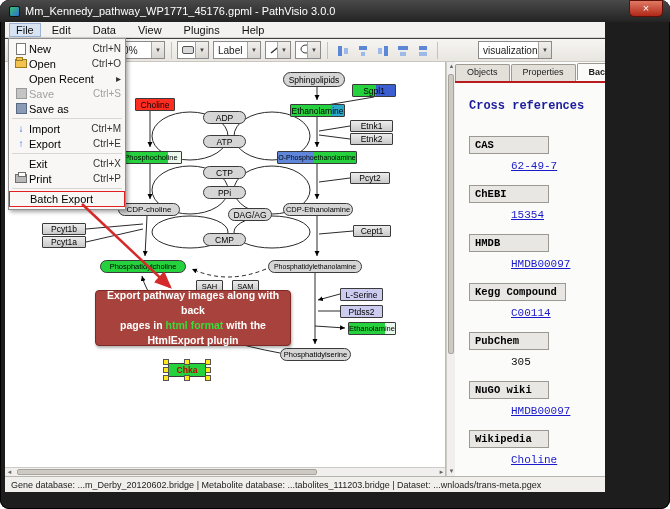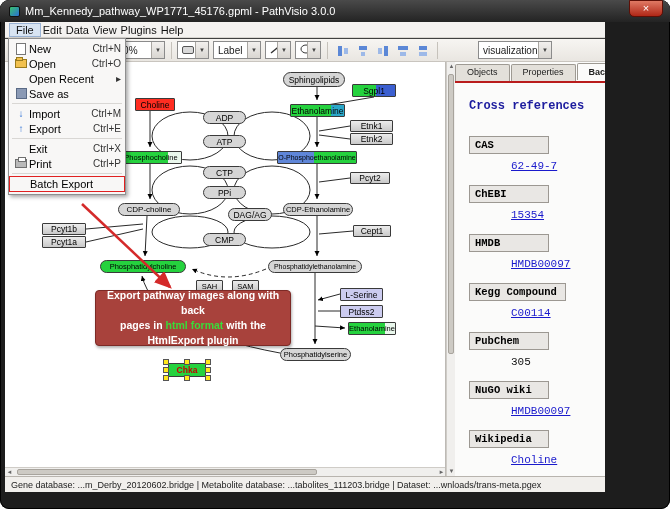--- a/index.html
+++ b/index.html
@@ -11,21 +11,21 @@
     background:linear-gradient(#4a4a4a,#232323);color:#fff;font-size:11px;display:flex;align-items:center;}
   .app-icon{width:11px;height:11px;margin:0 5px 0 9px;border-radius:2px;
     background:linear-gradient(135deg,#39c26d,#2a6fd4);border:1px solid #111;}
   .close-btn{position:absolute;right:7px;top:0;width:34px;height:17px;border-radius:0 0 5px 5px;
     background:linear-gradient(#e07a64,#b02717);border:1px solid #5d0f06;color:#fff;
     font-size:11px;line-height:15px;text-align:center;cursor:pointer;}
   
   .app-body{position:absolute;left:5px;top:22px;width:600px;height:470px;background:#404040;overflow:hidden;}
   .menubar{position:absolute;left:0;top:0;width:660px;height:16px;background:#f4f2f0;border-bottom:1px solid #d8d5d0;
     font-size:11px;color:#111;display:flex;align-items:center;padding-left:4px;}
-  .menubar .m{padding:1px 2px;}
+  .menubar .m{padding:1px 11px;}
   .menubar .m.open{background:#d8e4f2;border:1px solid #9ab3d5;padding:0 6px;}
   
   .toolbar{position:absolute;left:0;top:17px;width:660px;height:23px;background:linear-gradient(#f7f5f2,#e9e6e1);
     border-bottom:1px solid #c9c5bf;font-size:10px;color:#222;}
   .tbtn{position:absolute;top:2px;width:20px;height:19px;border:1px solid transparent;border-radius:2px;
     display:flex;align-items:center;justify-content:center;}
   .tsep{position:absolute;top:3px;width:1px;height:17px;background:#c6c2bb;}
   .combo{position:absolute;top:2px;height:18px;background:#fff;border:1px solid #8b8b8b;
     font-size:10px;display:flex;align-items:center;}
   .combo .cv{flex:1;padding:0 4px;white-space:nowrap;overflow:hidden;}
@@ -352,20 +352,27 @@
             <span class="ic-folder"></span>
           </span>
         <span class="mil">Open</span>
         <span class="mis">Ctrl+O</span>
       </div>
       <div class="mi">
         <span class="mic"></span>
         <span class="mil">Open Recent</span>
         <span class="mis">▸</span>
       </div>
+      <div class="mi disabled">
+        <span class="mic">
+            <span class="ic-disk dim"></span>
+          </span>
+        <span class="mil">Save</span>
+        <span class="mis">Ctrl+S</span>
+      </div>
       <div class="mi">
         <span class="mic">
             <span class="ic-disk"></span>
           </span>
         <span class="mil">Save as</span>
         <span class="mis"></span>
       </div>
       <div class="msep"></div>
       <div class="mi">
         <span class="mic ic-arrow">↓</span>

